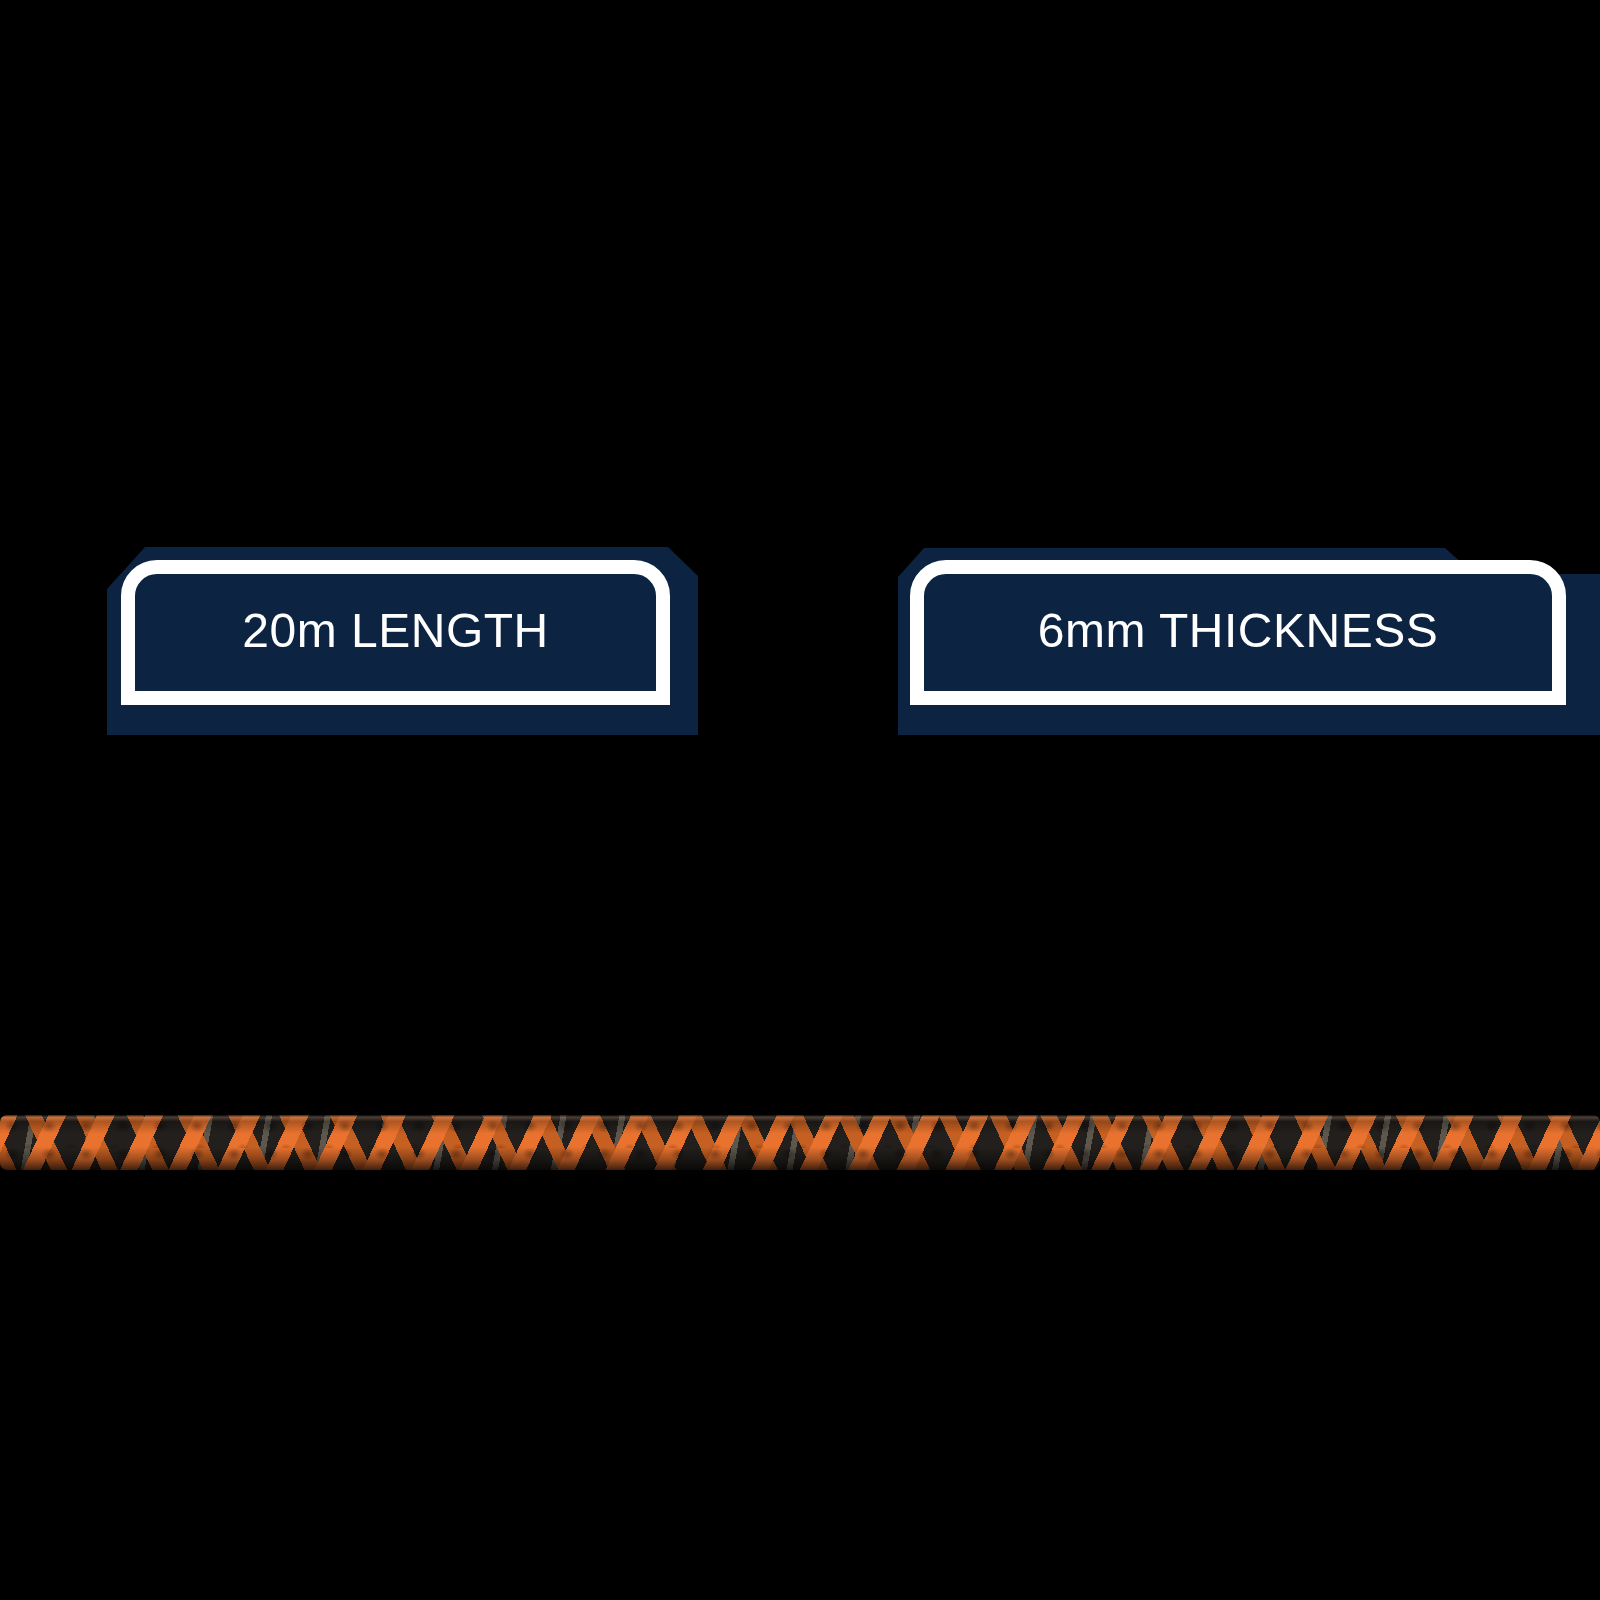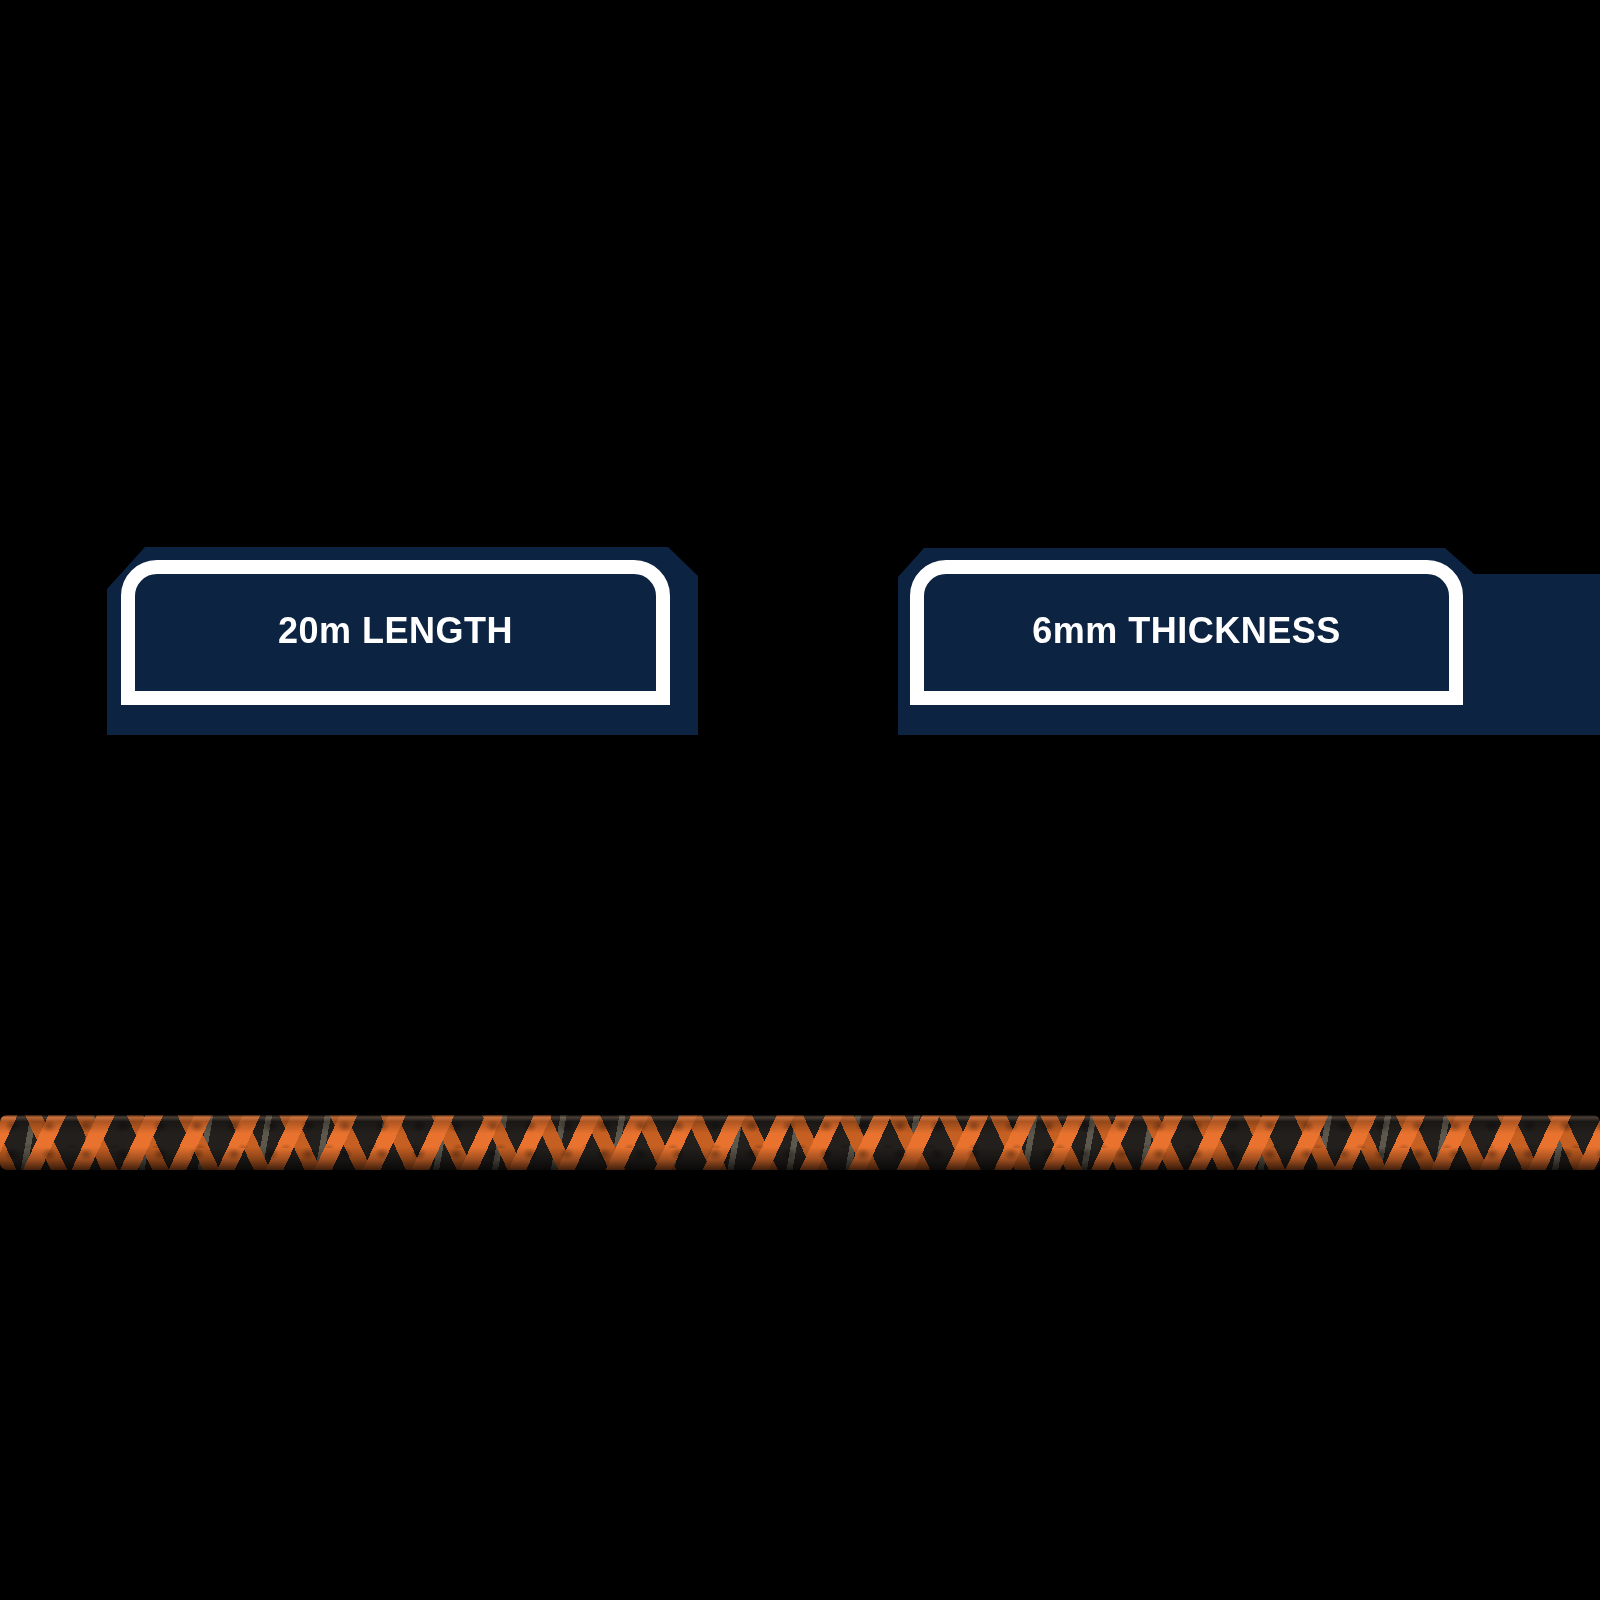--- a/index.html
+++ b/index.html
@@ -29,30 +29,30 @@
     position: absolute;
     box-sizing: border-box;
     border: 14px solid var(--white, #fff);
     border-radius: 36px 36px 0 0;
     display: flex;
     align-items: center;
     justify-content: center;
   }
   .badge-label {
     color: var(--white, #fff);
-    font-size: 36px;
-    font-weight: 700;
+    font-size: 48px;
+    font-weight: 400;
     letter-spacing: 0.5px;
     white-space: nowrap;
     transform: translateY(-2px);
   }
   #badge-length  { left: 107px; top: 547px; width: 591px; height: 188px; }
   #badge-length .badge-frame { left: 14px; top: 13px; width: 549px; height: 145px; }
   #badge-thickness { left: 898px; top: 548px; width: 702px; height: 187px; }
-  #badge-thickness .badge-frame { left: 12px; top: 12px; width: 553px; height: 145px; }
+  #badge-thickness .badge-frame { left: 12px; top: 12px; width: 656px; height: 145px; }
 
   
   .rope {
     position: absolute;
     left: 0;
     top: 1115px;
     width: 1600px;
     height: 55px;
     border-radius: 7px;
     background-color: var(--rope-black, #221f1c);

